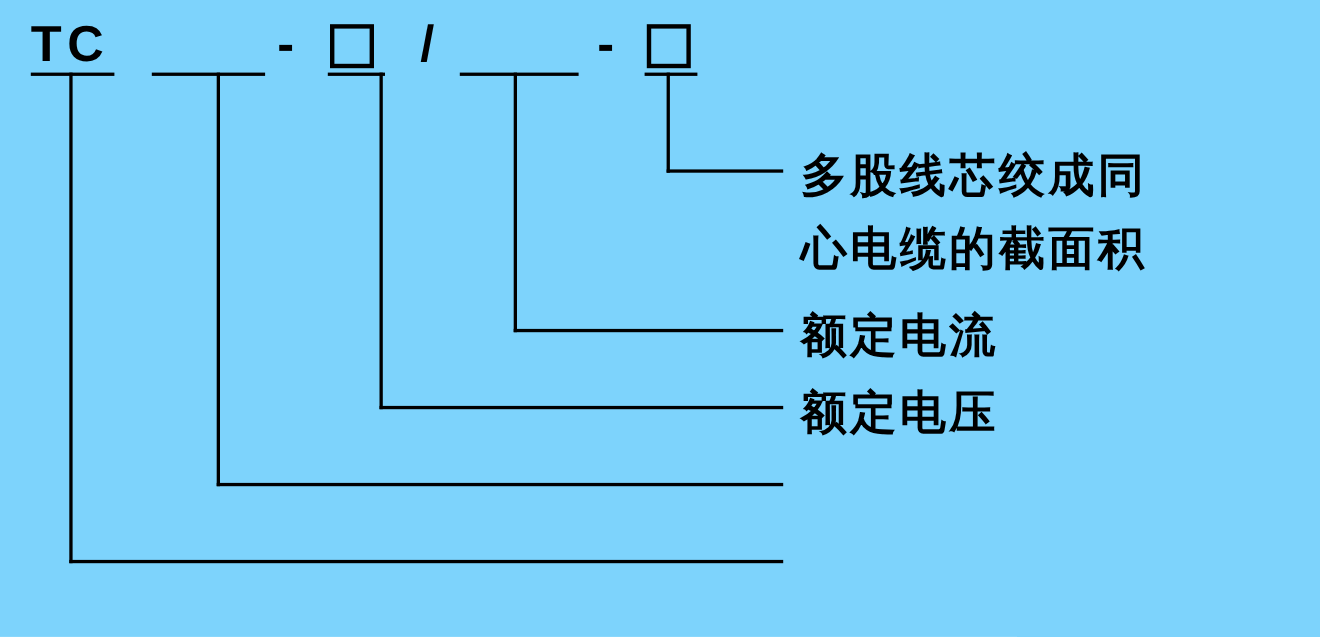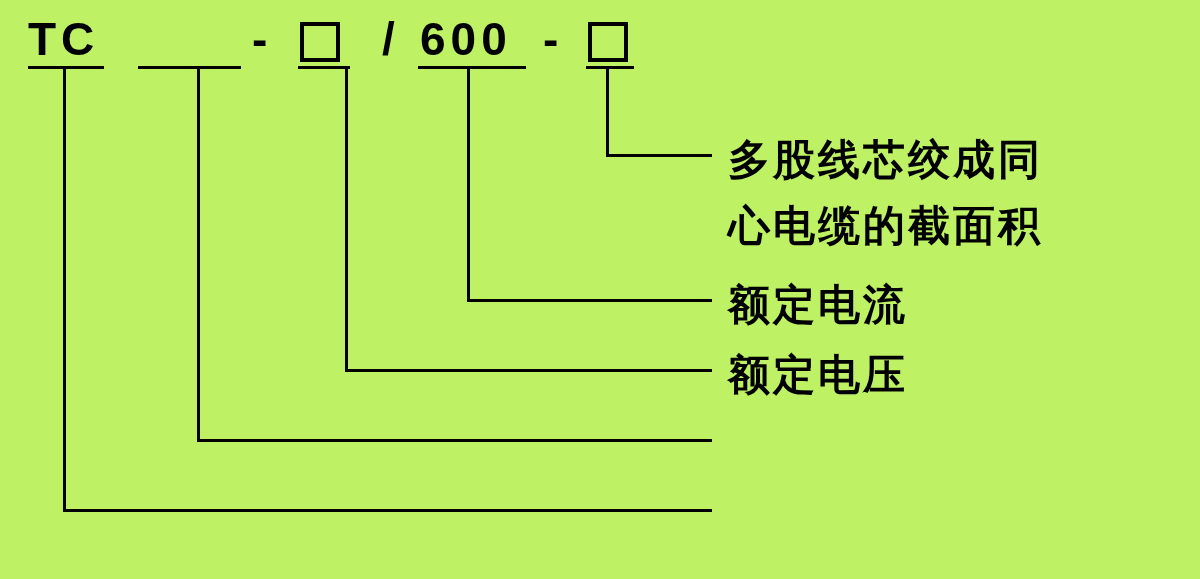--- a/index.html
+++ b/index.html
@@ -1,21 +1,21 @@
 <!DOCTYPE html>
 <html><head>
 <meta charset="utf-8">
 <style>
   * { margin: 0; padding: 0; box-sizing: border-box; }
   html, body { background: #ffffff; }
   .canvas {
     position: relative;
     width: 1200px;
     height: 579px;
-    background: #bef264;
+    background: #7dd3fc;
     color: #000000;
     font-family: "Liberation Sans", "DejaVu Sans", sans-serif;
     overflow: hidden;
   }
   .code {
     position: absolute;
     top: 12px;
     font-size: 46px;
     font-weight: bold;
     letter-spacing: 5px;
@@ -52,21 +52,20 @@
 </style>
 </head>
 <body>
 
 <div class="canvas">
 
   <span class="code" style="left:28px">TC</span>
   <span class="code" style="left:252px">-</span>
   <div class="pbox" style="left:300px"></div>
   <span class="code" style="left:382px">/</span>
-  <span class="code" style="left:420px">600</span>
   <span class="code" style="left:543px">-</span>
   <div class="pbox" style="left:588px"></div>
 
   <div class="hline" style="left:28px;  top:66px; width:76px"></div>
   <div class="hline" style="left:138px; top:66px; width:103px"></div>
   <div class="hline" style="left:298px; top:66px; width:52px"></div>
   <div class="hline" style="left:418px; top:66px; width:108px"></div>
   <div class="hline" style="left:586px; top:66px; width:48px"></div>
 
   <div class="vline" style="left:63px;  top:66px; height:446px"></div>

